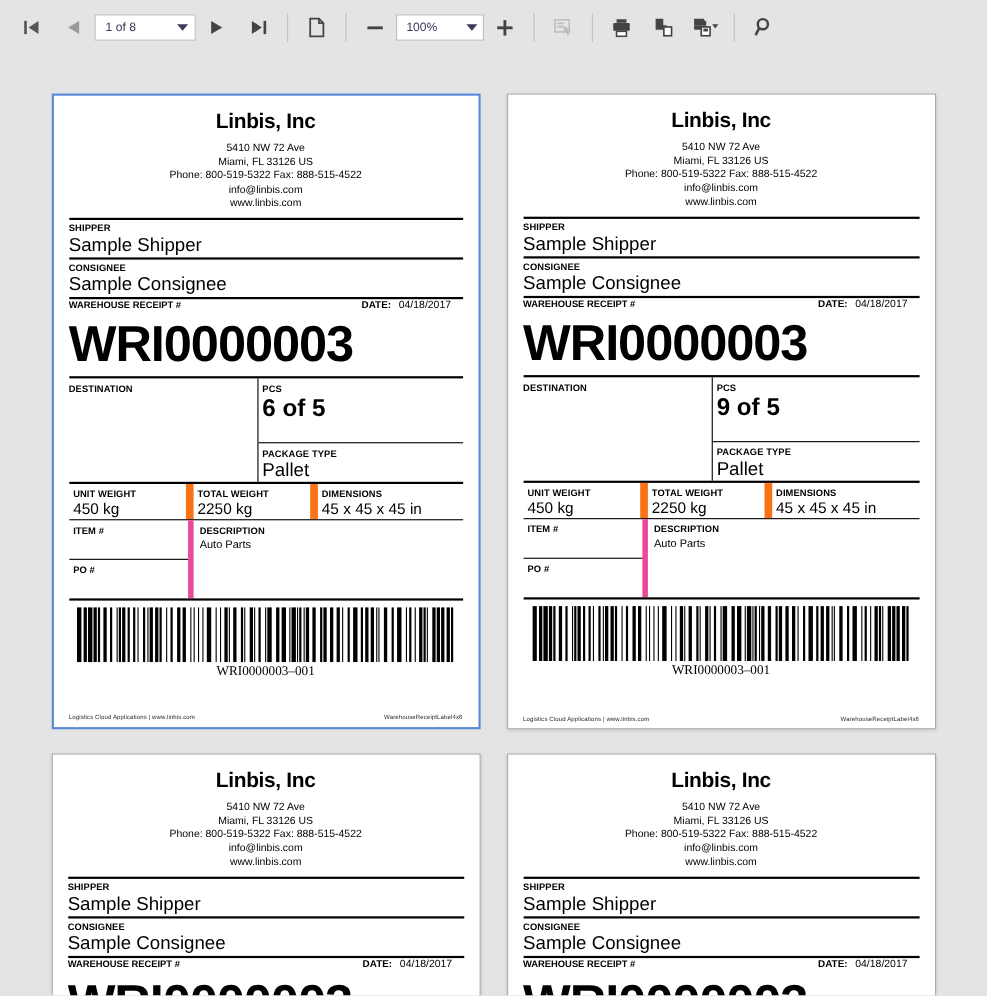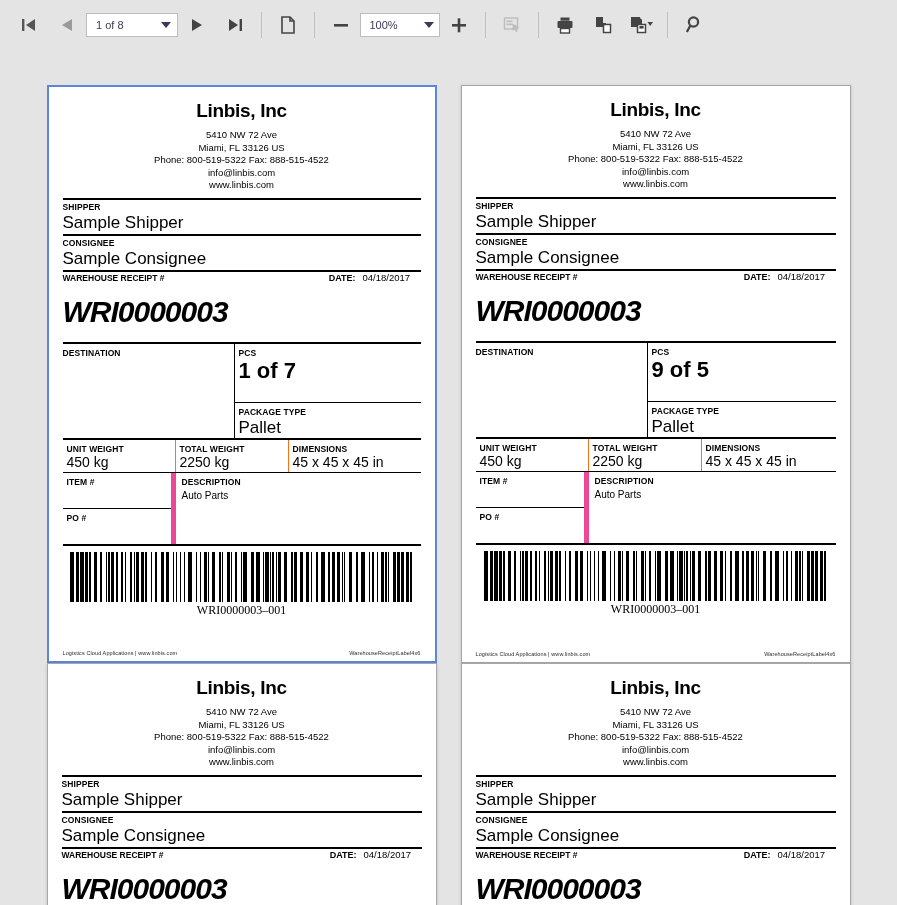--- a/index.html
+++ b/index.html
@@ -56,21 +56,21 @@
   #viewport {
     width: 897px; height: 855px;
     background: #e4e4e4;
     position: relative;
     overflow: hidden;
   }
   #pages {
     position: relative;
     padding: 35px 0 0 0;
   }
-  .page-row { display: flex; gap: 24px; justify-content: center; }
+  .page-row { display: flex; gap: 24px; justify-content: center; margin-bottom: 22px; }
 
   
   .label-card {
     width: 390px; height: 578px;
     background: #ffffff;
     border: 1px solid #a8a8a8;
     box-shadow: 0 1px 3px rgba(0,0,0,0.18);
     position: relative;
     padding: 0;
   }
@@ -111,25 +111,24 @@
     line-height: 21px;
     padding-bottom: 1px;
   }
 
   .row-date { display: flex; align-items: baseline; }
   .row-date .l { font-size: 8.5px; font-weight: bold; flex: 1; }
   .row-date .dlbl { font-size: 9px; font-weight: bold; margin-right: 7px; }
   .row-date .dval { font-size: 9.5px; min-width: 58px; }
 
   .wr-number {
-    font-size: 30px; font-weight: bold;
+    font-size: 46px; font-weight: bold;
     letter-spacing: -1px;
     line-height: 54px;
     padding: 2px 0 3px 0;
-    font-style: italic;
   }
 
   
   .blk-dest {
     display: flex;
     border-top: 2px solid #000;
     height: 96px;
   }
   .dest-cell {
     width: 172px;
@@ -141,21 +140,21 @@
   .pkg-cell { flex: 1; padding-top: 2px; padding-left: 4px; }
   .pcs-val { font-size: 22px; font-weight: bold; line-height: 26px; }
   .pkg-val { font-size: 17px; line-height: 21px; }
 
   
   .blk-weights {
     display: flex;
     border-top: 2px solid #000;
     height: 34px;
   }
-  .w-cell { border-right: 1px solid #f97316; padding: 2px 0 0 4px; }
+  .w-cell { border-right: 7px solid #f97316; padding: 2px 0 0 4px; }
   .w-cell:last-child { border-right: none; }
   .w-unit { width: 113px; }
   .w-total { width: 113px; }
   .w-dims { flex: 1; }
   .w-val { font-size: 14px; line-height: 17px; }
 
   
   .blk-item {
     display: flex;
     border-top: 1px solid #000;
@@ -337,21 +336,21 @@
           </div>
           <div class="wr-number">WRI0000003</div>
           <div class="blk-dest">
             <div class="dest-cell">
               <div class="fld-label">DESTINATION</div>
               <div class="fld-big"></div>
             </div>
             <div class="pcs-col">
               <div class="pcs-cell">
                 <div class="fld-label">PCS</div>
-                <div class="pcs-val">1 of 7</div>
+                <div class="pcs-val">6 of 5</div>
               </div>
               <div class="pkg-cell">
                 <div class="fld-label">PACKAGE TYPE</div>
                 <div class="pkg-val">Pallet</div>
               </div>
             </div>
           </div>
           <div class="blk-weights">
             <div class="w-cell w-unit">
               <div class="fld-label">UNIT WEIGHT</div>

